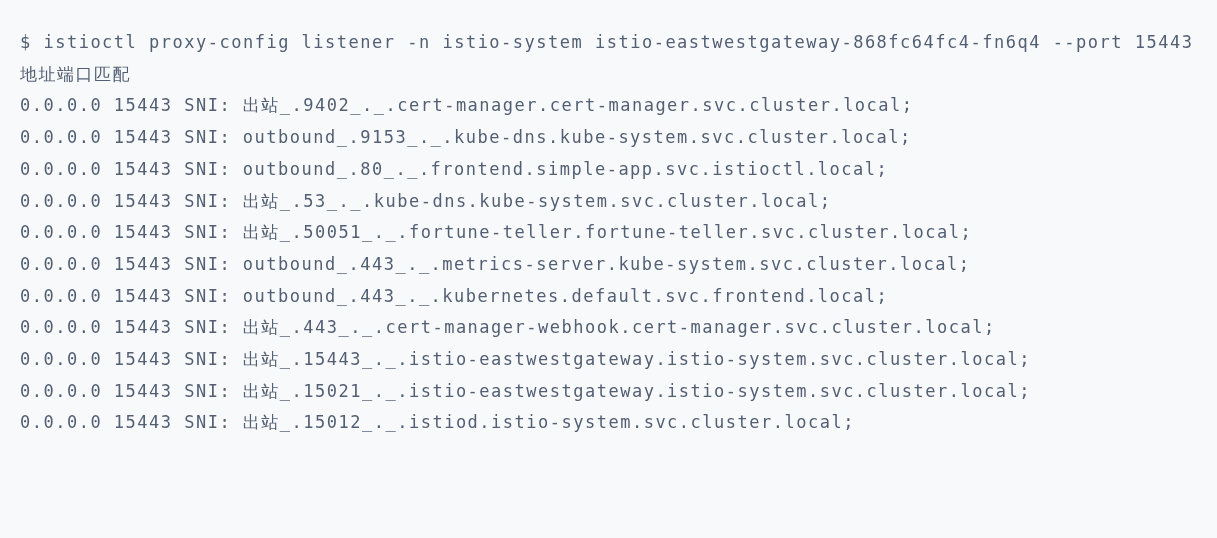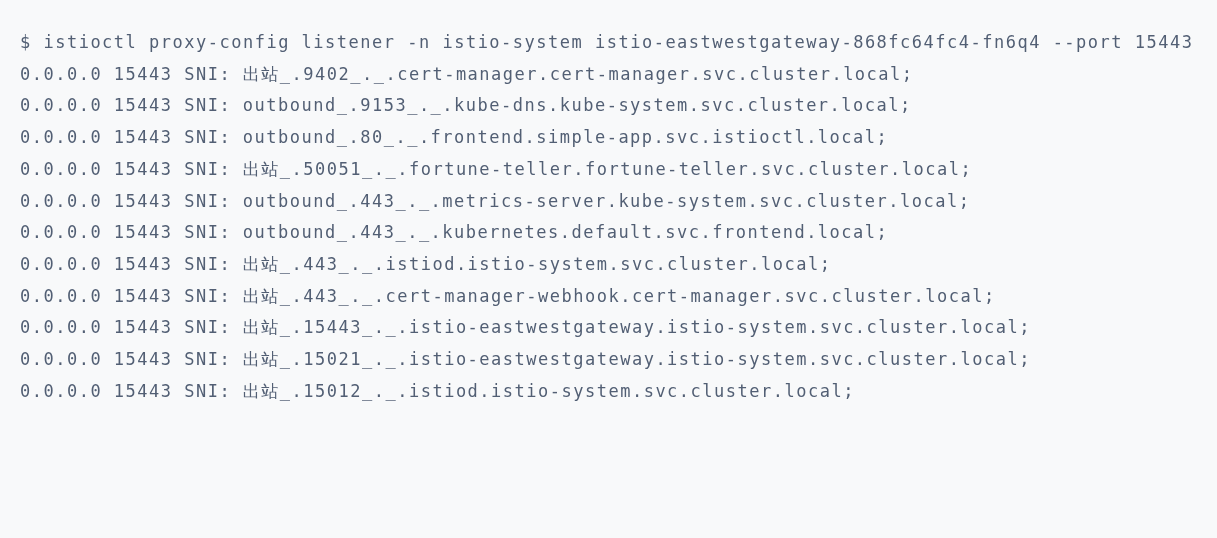--- a/index.html
+++ b/index.html
@@ -35,50 +35,53 @@
 </style>
 </head>
 <body style="background: rgb(248, 249, 250);">
 
 <div class="terminal" style="background: rgb(248, 249, 250); color: rgb(82, 95, 116);">
 
   <div class="t-line">
     <span>$</span><span class="gap-left">istioctl proxy-config listener -n istio-system istio-eastwestgateway-868fc64fc4-fn6q4 --port 15443</span>
   </div>
 
+  <div class="t-line">
+    <span>地址端口匹配</span>
+  </div>
 
   <div id="rows">
   <div class="t-line">
     <span>0.0.0.0</span><span class="gap-left">15443</span><span class="gap-left">SNI:</span><span class="gap-left">出站_.9402_._.cert-manager.cert-manager.svc.cluster.local;</span>
   </div>
 
   <div class="t-line">
     <span>0.0.0.0</span><span class="gap-left">15443</span><span class="gap-left">SNI:</span><span class="gap-left">outbound_.9153_._.kube-dns.kube-system.svc.cluster.local;</span>
   </div>
 
   <div class="t-line">
     <span>0.0.0.0</span><span class="gap-left">15443</span><span class="gap-left">SNI:</span><span class="gap-left">outbound_.80_._.frontend.simple-app.svc.istioctl.local;</span>
   </div>
 
+  <div class="t-line">
+    <span>0.0.0.0</span><span class="gap-left">15443</span><span class="gap-left">SNI:</span><span class="gap-left">出站_.53_._.kube-dns.kube-system.svc.cluster.local;</span>
+  </div>
 
   <div class="t-line">
     <span>0.0.0.0</span><span class="gap-left">15443</span><span class="gap-left">SNI:</span><span class="gap-left">出站_.50051_._.fortune-teller.fortune-teller.svc.cluster.local;</span>
   </div>
 
   <div class="t-line">
     <span>0.0.0.0</span><span class="gap-left">15443</span><span class="gap-left">SNI:</span><span class="gap-left">outbound_.443_._.metrics-server.kube-system.svc.cluster.local;</span>
   </div>
 
   <div class="t-line">
     <span>0.0.0.0</span><span class="gap-left">15443</span><span class="gap-left">SNI:</span><span class="gap-left">outbound_.443_._.kubernetes.default.svc.frontend.local;</span>
   </div>
 
-  <div class="t-line">
-    <span>0.0.0.0</span><span class="gap-left">15443</span><span class="gap-left">SNI:</span><span class="gap-left">出站_.443_._.istiod.istio-system.svc.cluster.local;</span>
-  </div>
 
   <div class="t-line">
     <span>0.0.0.0</span><span class="gap-left">15443</span><span class="gap-left">SNI:</span><span class="gap-left">出站_.443_._.cert-manager-webhook.cert-manager.svc.cluster.local;</span>
   </div>
 
   <div class="t-line">
     <span>0.0.0.0</span><span class="gap-left">15443</span><span class="gap-left">SNI:</span><span class="gap-left">出站_.15443_._.istio-eastwestgateway.istio-system.svc.cluster.local;</span>
   </div>
 
   <div class="t-line">

